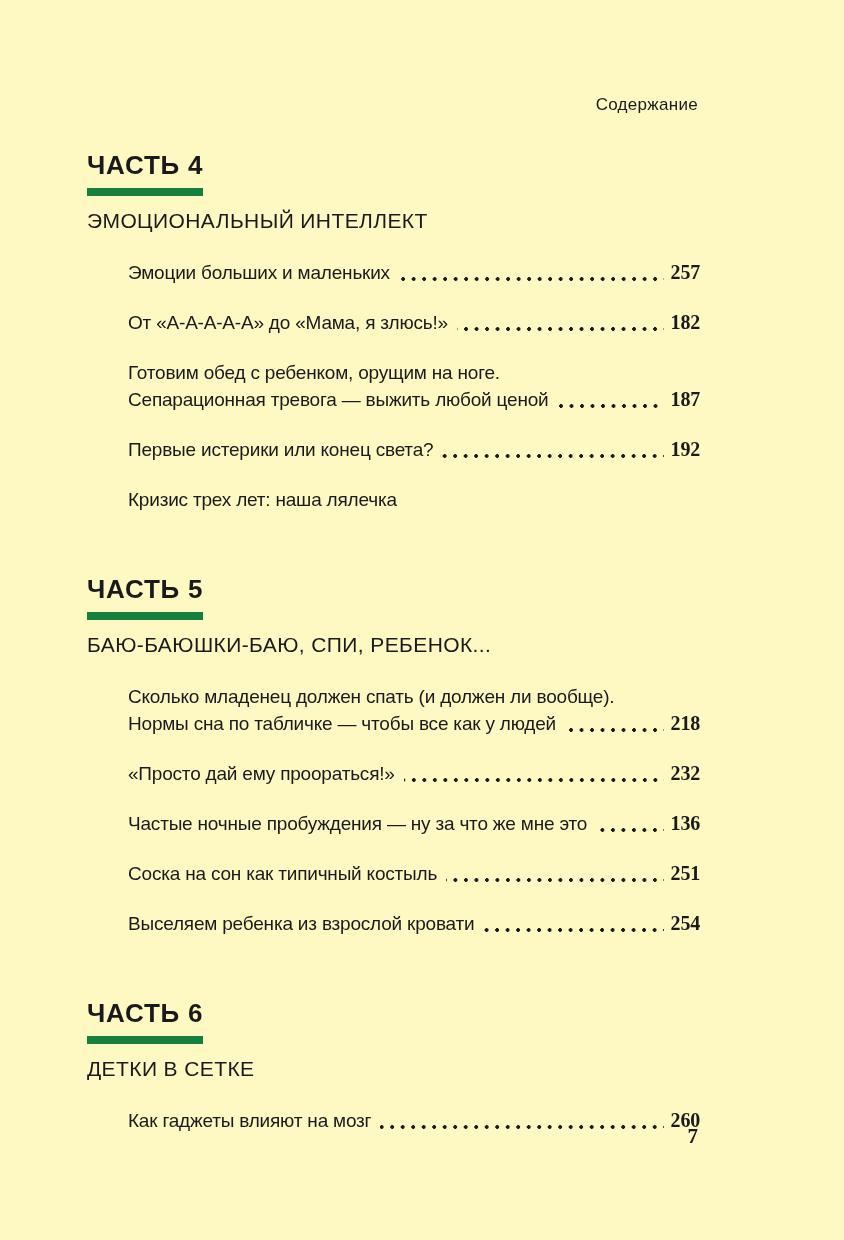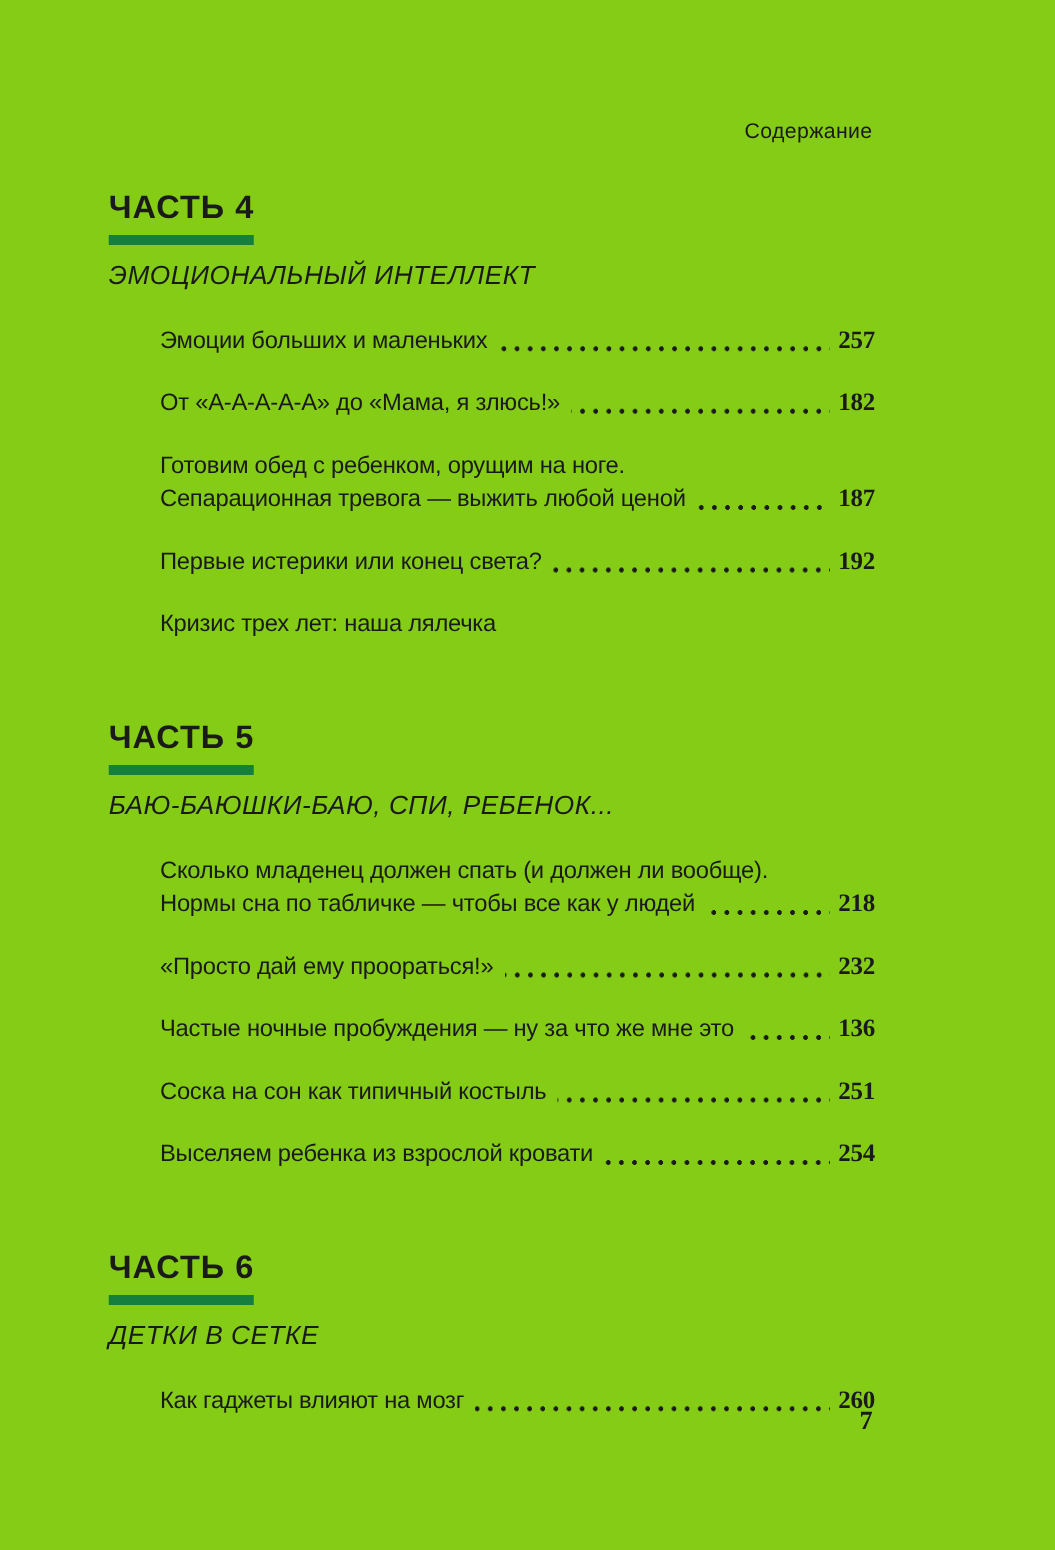--- a/index.html
+++ b/index.html
@@ -1,20 +1,20 @@
 <!DOCTYPE html>
 <html lang="ru"><head>
 <meta charset="utf-8">
 <style>
   html, body { margin: 0; padding: 0; background: #ffffff; }
   .page {
     position: relative;
     width: 844px;
     height: 1240px;
-    background: #84cc16;
+    background: #fef9c3;
     color: #1a1a1a;
     font-family: "Liberation Sans", sans-serif;
     overflow: hidden;
   }
   .running-head {
     position: absolute;
     top: 95px;
     right: 146px;
     font-size: 17px;
     letter-spacing: 0.3px;
@@ -32,21 +32,20 @@
     font-size: 26px;
     font-weight: bold;
     letter-spacing: 0.8px;
     padding-bottom: 7px;
     border-bottom: 8px solid #15803d;
   }
   .part-title {
     margin-top: 13px;
     font-size: 21px;
     letter-spacing: 0.4px;
-    font-style: italic;
   }
   .entries {
     margin-left: 41px;
     margin-top: 26px;
   }
   .entry {
     margin-bottom: 23px;
     font-size: 19px;
     line-height: 27px;
     letter-spacing: -0.2px;

